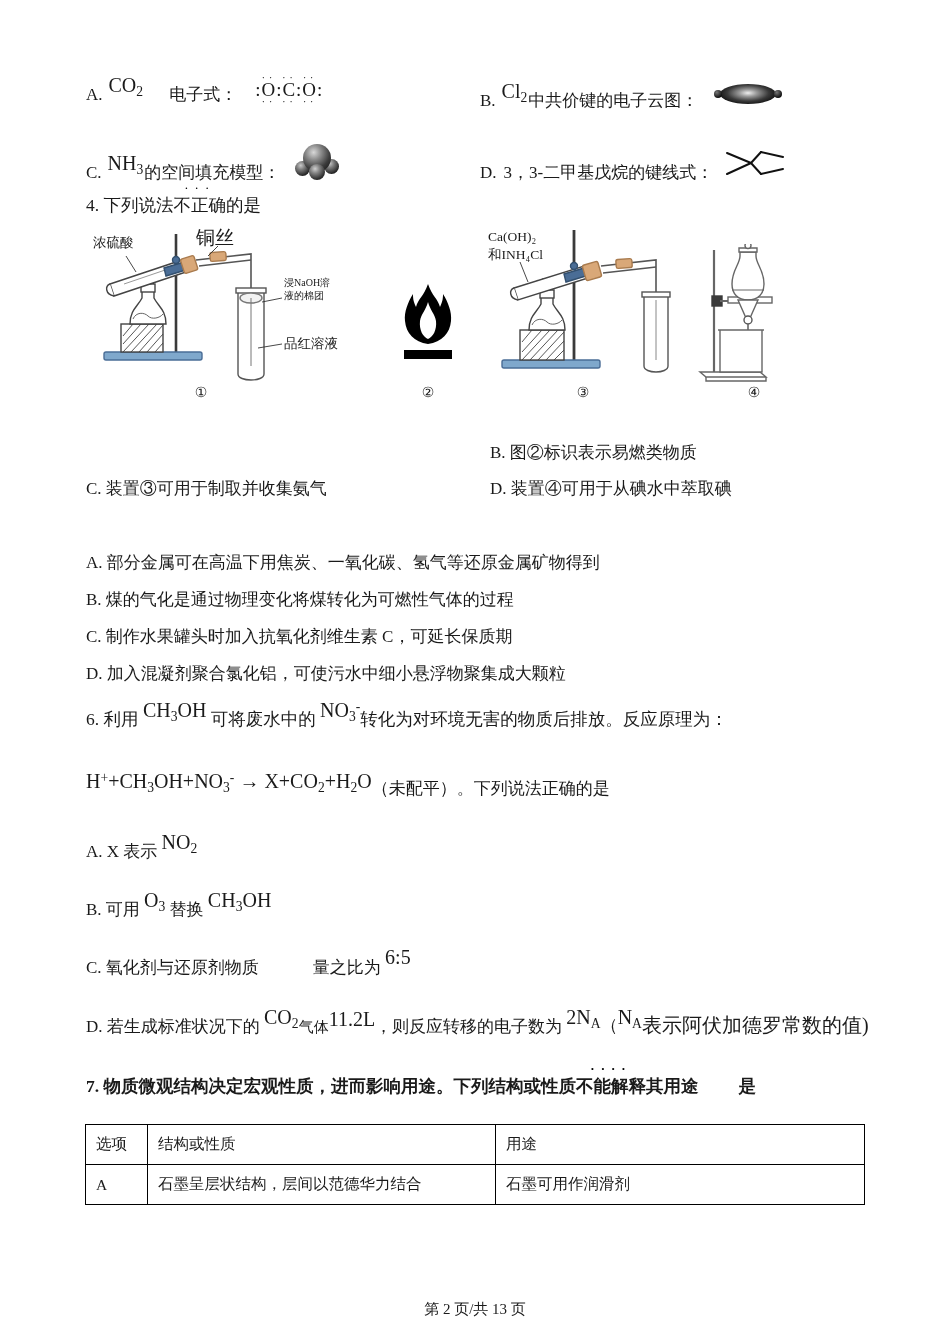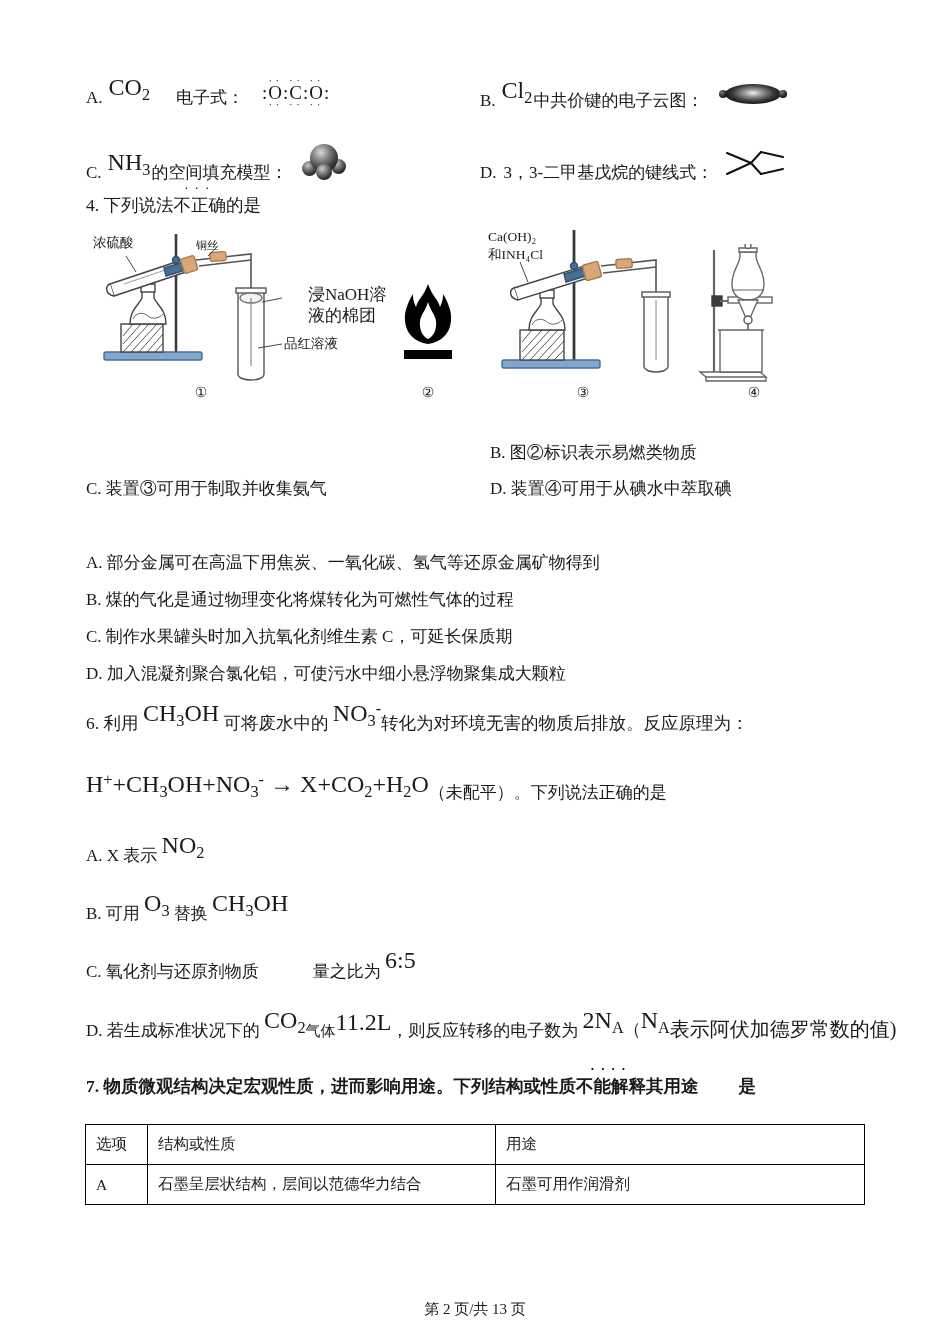--- a/index.html
+++ b/index.html
@@ -22,21 +22,21 @@
 
   
   .cn { font-family: "Liberation Serif", "DejaVu Serif", serif; }
   .qline { font-size: 17.5px; line-height: 1.5; }
   .opt { font-size: 17px; line-height: 1.5; }
   .lbl { font-size: 17px; }
 
   
   sub { font-size: 0.68em; vertical-align: -0.28em; }
   sup { font-size: 0.68em; vertical-align: 0.45em; }
-  .formula-lg { font-size: 24px; }
+  .formula-lg { font-size: 20px; }
 
   
   .dots { position: relative; display: inline-block; }
   .dots::before {
     content: attr(data-dots);
     position: absolute;
     top: -11px;
     left: 0;
     right: 0;
     text-align: center;
@@ -271,22 +271,22 @@
         <line x1="165" y1="72" x2="165" y2="140" stroke="#777" stroke-width="1"></line>
       </g>
       <g stroke="#333" stroke-width="0.9" fill="none">
         <line x1="40" y1="30" x2="50" y2="46"></line>
         <line x1="132" y1="20" x2="122" y2="30"></line>
         <line x1="196" y1="72" x2="176" y2="76"></line>
         <line x1="196" y1="118" x2="172" y2="122"></line>
       </g>
     </svg>
     <div class="cn" style="position:absolute; left:7px; top:12px; font-size:13.5px;">浓硫酸</div>
-    <div class="cn" style="position:absolute; left:110px; top:16px; font-size:11px;">铜丝</div>
-    <div class="cn" style="position:absolute; left:198px; top:62px; font-size:17px; line-height:1.25;margin-left:24px;">浸NaOH溶<br>液的棉团</div>
+    <div class="cn" style="position:absolute; left:110px; top:3px; font-size:19px;">铜丝</div>
+    <div class="cn" style="position:absolute; left:198px; top:55px; font-size:10px; line-height:1.25;">浸NaOH溶<br>液的棉团</div>
     <div class="cn" style="position:absolute; left:198px; top:113px; font-size:13.5px;">品红溶液</div>
     <div class="figcap" style="left:95px; top:162px;">①</div>
 
     <svg width="80" height="100" viewBox="0 0 80 100" style="position:absolute;left:302px;top:54px;">
       <rect x="6" y="2" width="68" height="92" fill="#fff" stroke="#fff"></rect>
       <g fill="#000">
         <path d="M40 8 C44 20 50 23 52 31 C55 25 55 21 55 18 C60 26 64 36 63 45 C62 57 54 66 40 68
                  C26 66 18 57 17 45 C16 36 20 26 25 18 C25 21 25 25 28 31 C30 23 36 20 40 8 Z"></path>
         <path d="M40 26 C42 34 47 38 48 45 C49 54 45 61 40 63 C35 61 31 54 32 45 C33 38 38 34 40 26 Z" fill="#fff"></path>
         <rect x="16" y="74" width="48" height="9"></rect>

